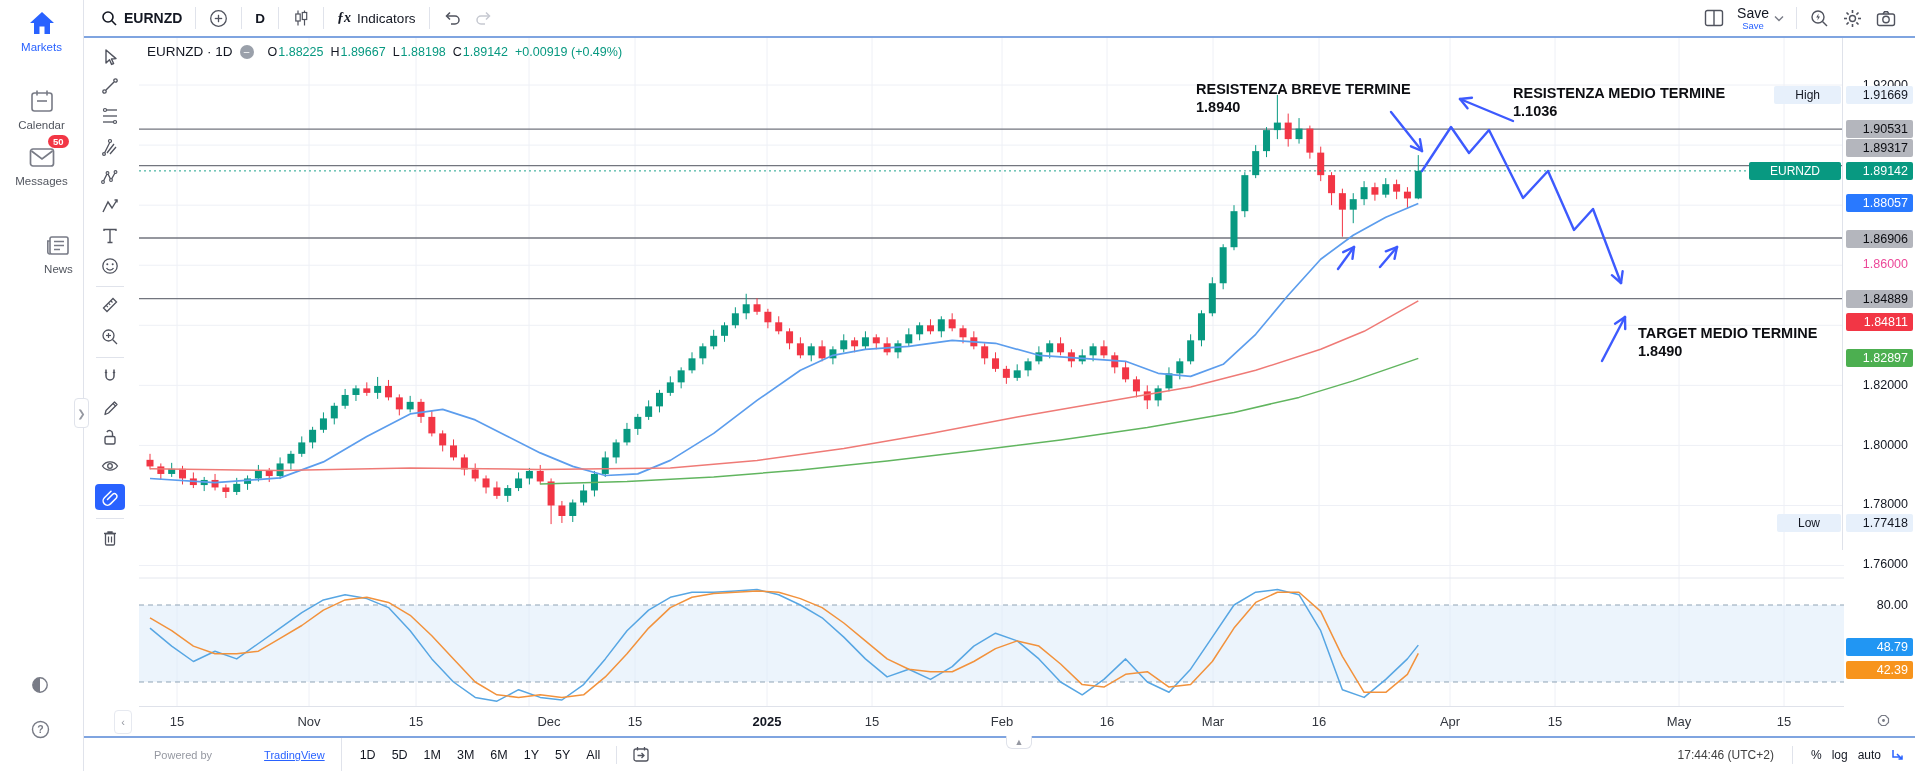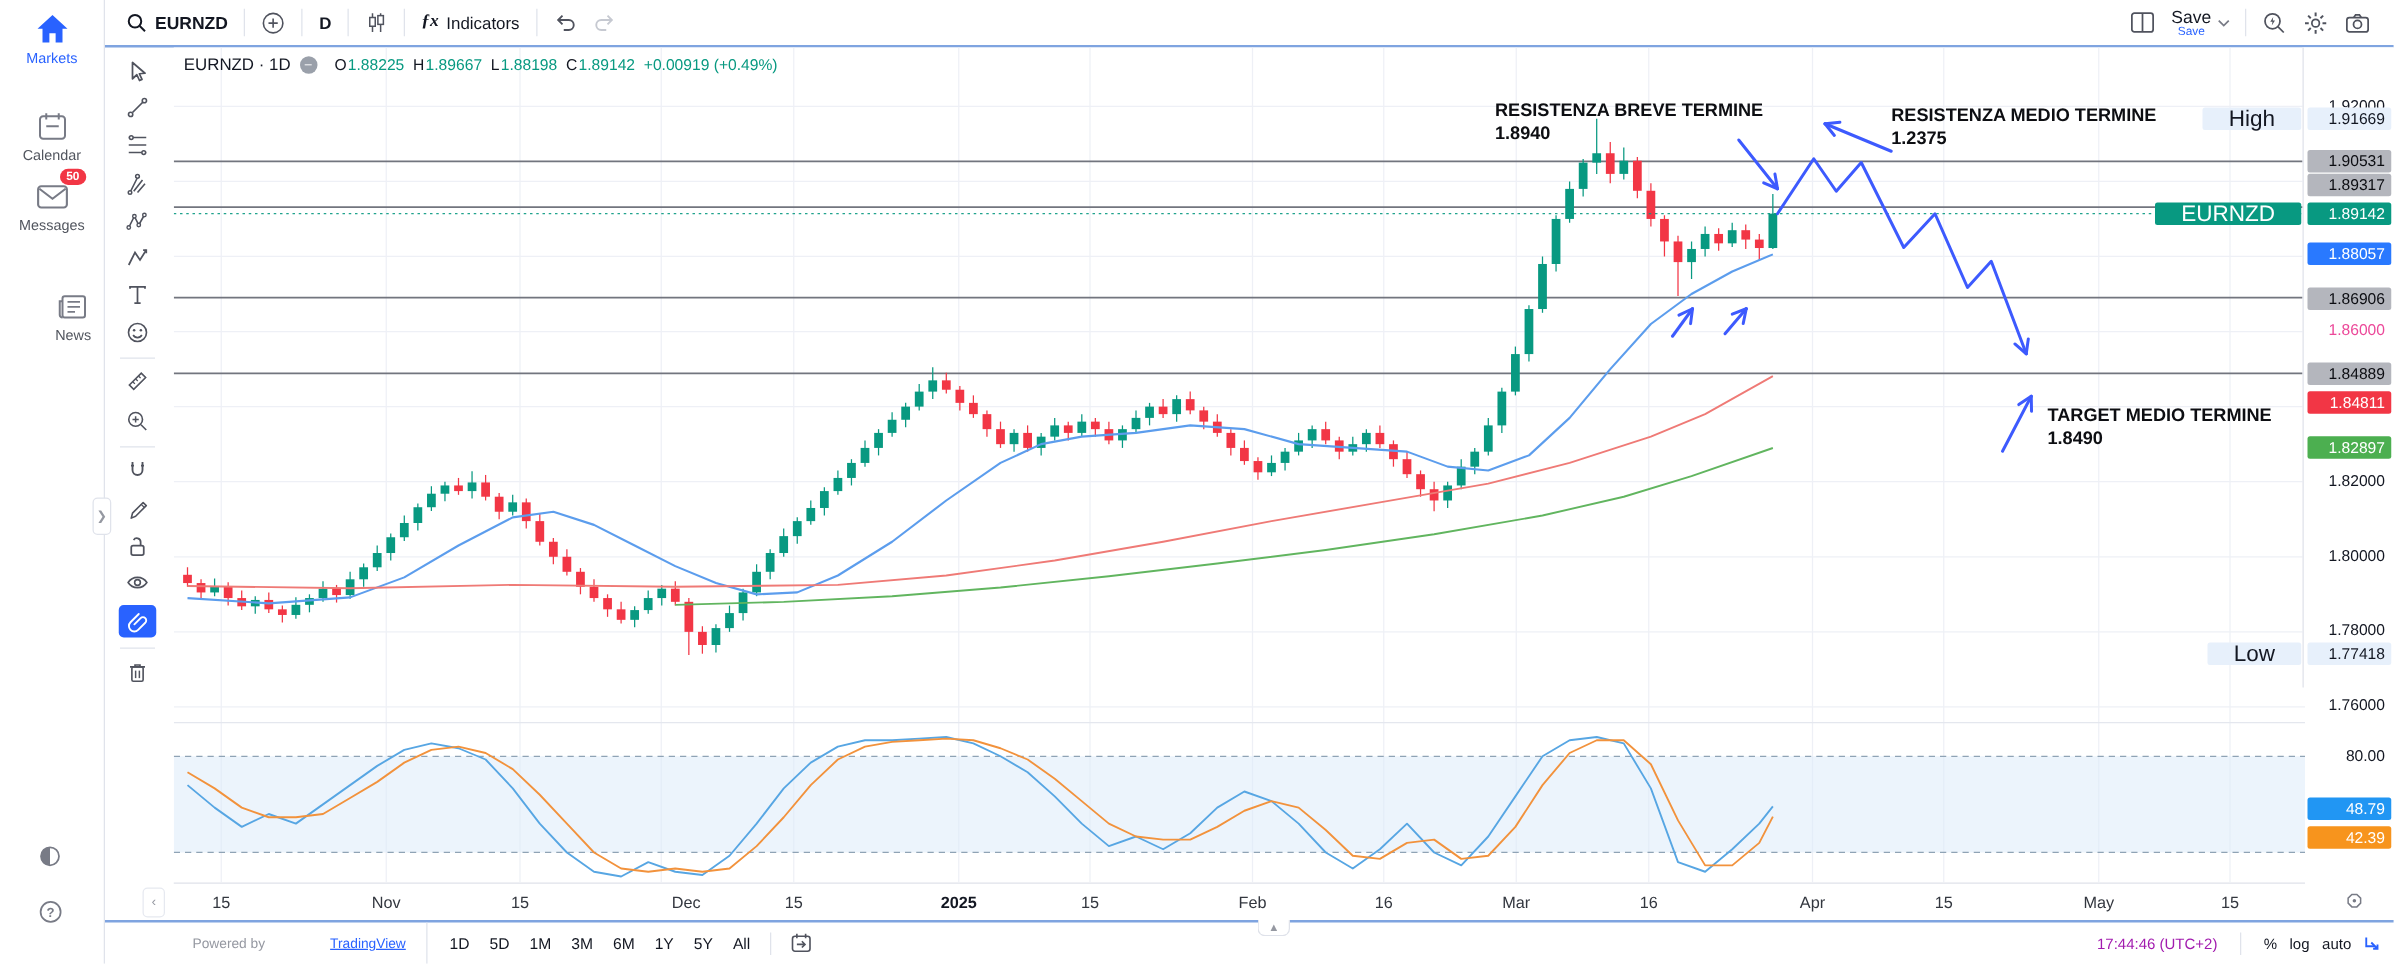--- a/index.html
+++ b/index.html
@@ -58,38 +58,38 @@
   #ohlc .chg{color:#089981;font-weight:500;margin-left:7px;}
 
   
   .anno{position:absolute;font-size:14.5px;font-weight:600;color:#0d0e12;line-height:1.26;white-space:nowrap;z-index:4;cursor:pointer;}
 
   
   #price-axis{position:absolute;top:0;right:0;width:72px;height:512px;border-left:1px solid #dfe2ea;background:#fff;z-index:6;cursor:ns-resize;}
   .pa{position:absolute;right:2px;width:67px;height:18px;line-height:18px;font-size:12.5px;text-align:right;
       padding-right:5px;box-sizing:border-box;border-radius:2px;color:#131722;}
   .pa.boxed{color:#fff;}
-  .pa-tag{position:absolute;right:74px;height:18px;line-height:18px;font-size:18px;border-radius:2px;padding:0 21px;white-space:nowrap;}
+  .pa-tag{position:absolute;right:74px;height:18px;line-height:18px;font-size:12px;border-radius:2px;padding:0 21px;white-space:nowrap;}
   .axis-gear{position:absolute;right:24px;top:676px;color:#787b86;}
 
   
   #time-axis{position:absolute;left:0;top:668px;width:1705px;height:30px;border-top:1px solid #dfe2ea;background:#fff;cursor:ew-resize;}
   .tl{position:absolute;top:7px;transform:translateX(-50%);font-size:13px;color:#33373f;}
   .tl.bold{font-weight:700;color:#131722;}
 
   
   #bottombar{height:33px;flex:none;border-top:2px solid #7fa4e0;display:flex;align-items:center;
              padding:0 10px 0 70px;background:#fff;position:relative;}
   #powered{display:flex;align-items:center;height:100%;padding-right:16px;border-right:1px solid #e0e3eb;margin-right:10px;gap:48px;}
   .powered-prefix{font-size:11px;color:#9598a1;}
   .powered-link{font-size:11px;color:#2962ff;text-decoration:underline;margin-left:4px;cursor:pointer;}
   .range-btn{font-size:12.5px;color:#131722;padding:3px 8px;border-radius:4px;cursor:pointer;}
   .bsep{width:1px;height:18px;background:#e0e3eb;margin:0 8px;}
   .bright{margin-left:auto;display:flex;align-items:center;gap:10px;font-size:12px;color:#131722;}
-  .clock{color:#a21caf;}
+  .clock{color:#404040;}
   .bflag{cursor:pointer;}
   .pane-chevron{position:absolute;left:922px;top:-2px;width:24px;height:12px;background:#fff;border:1px solid #dfe2ea;
                 border-top:none;border-radius:0 0 6px 6px;display:flex;align-items:center;justify-content:center;
                 color:#9598a1;font-size:9px;cursor:pointer;}
   svg{display:block;}
 </style>
 </head>
 <body>
 
 <div id="app">
@@ -701,21 +701,21 @@
               <span class="chg">+0.00919 (+0.49%)</span>
             </span>
         </div>
         <div id="annos">
             <div class="anno" style="left: 1057px; top: 42px;">
               <div>RESISTENZA BREVE TERMINE</div>
               <div>1.8940</div>
             </div>
             <div class="anno" style="left: 1374px; top: 46px;">
               <div>RESISTENZA MEDIO TERMINE</div>
-              <div>1.2375</div>
+              <div>1.1036</div>
             </div>
             <div class="anno" style="left: 1499px; top: 286px;">
               <div>TARGET MEDIO TERMINE</div>
               <div>1.8490</div>
             </div>
           </div>
         <div id="price-axis">
           <span class="axis-gear">
             <svg width="15" height="15" viewBox="0 0 15 15">
                 <path d="M5.5 1.5 h4 l3 3 v4 l-3 3 h-4 l-3 -3 v-4 Z" fill="none" stroke="#787b86" stroke-width="1.2"></path>

